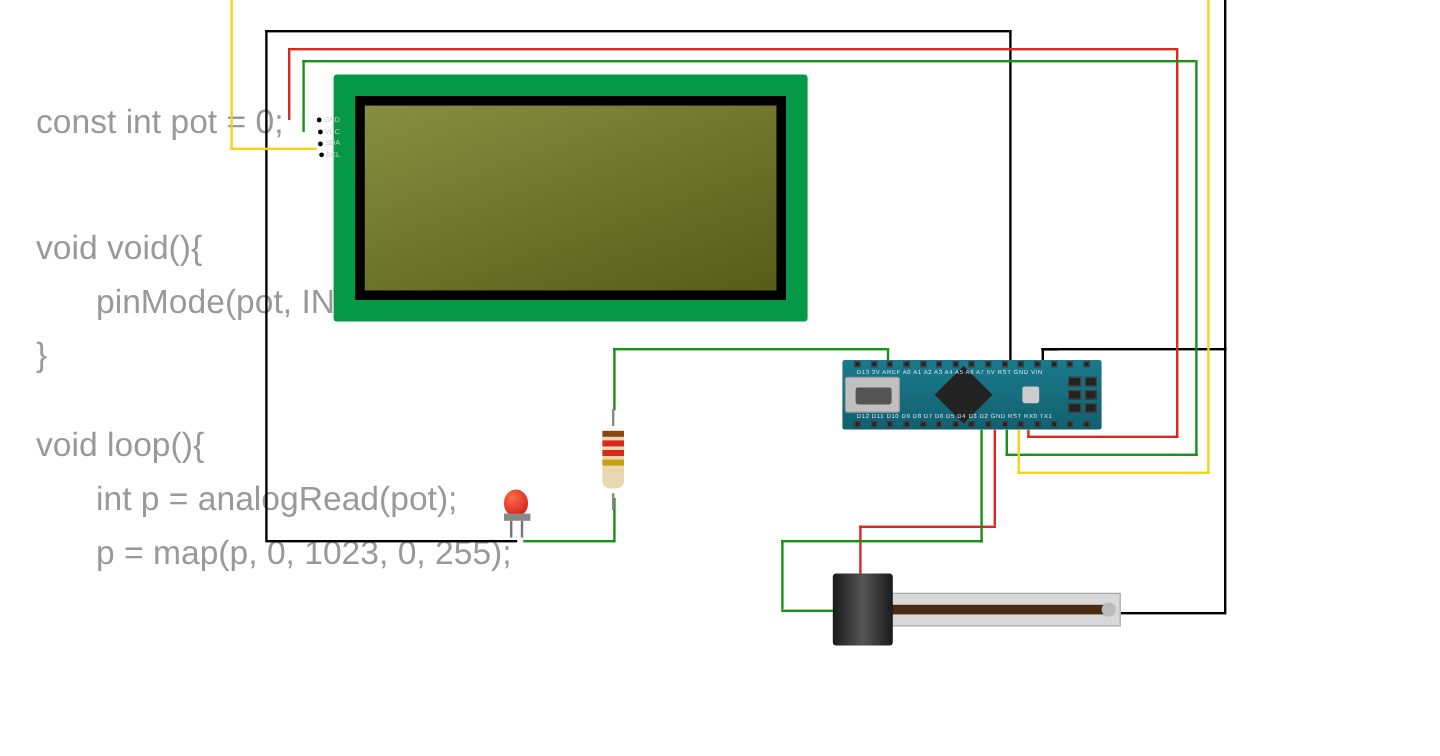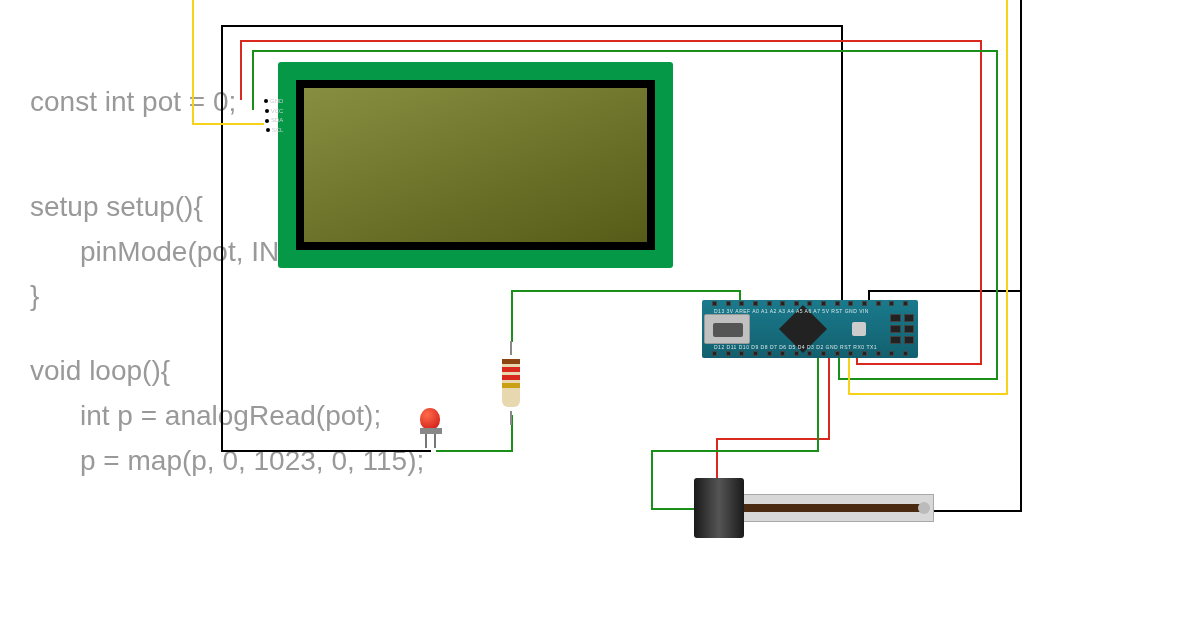--- a/index.html
+++ b/index.html
@@ -217,27 +217,27 @@
     border-radius:50%;
     top:24px;
   }
 </style>
 </head>
 <body>
 
 <div class="code-overlay">
   <div class="code-line">const int pot = 0;</div>
   <div class="code-line" style="height:60px"></div>
-  <div class="code-line">setup setup(){</div>
+  <div class="code-line">void void(){</div>
   <div class="code-line indent">pinMode(pot, INPUT);</div>
   <div class="code-line">}</div>
   <div class="code-line" style="height:30px"></div>
   <div class="code-line">void loop(){</div>
   <div class="code-line indent">int p = analogRead(pot);</div>
-  <div class="code-line indent">p = map(p, 0, 1023, 0, 115);</div>
+  <div class="code-line indent">p = map(p, 0, 1023, 0, 255);</div>
 </div>
 
 <div class="diagram-layer">
 
   <div class="wire wire-v black" style="left:221px; top:25px; height:425px;"></div>
   <div class="wire wire-h black" style="left:221px; top:25px; width:620px;"></div>
   <div class="wire wire-v black" style="left:841px; top:25px; height:275px;"></div>
   <div class="wire wire-h black" style="left:221px; top:450px; width:210px;"></div>
 
   <div class="wire wire-v black" style="left:1020px; top:0px; height:510px;"></div>

